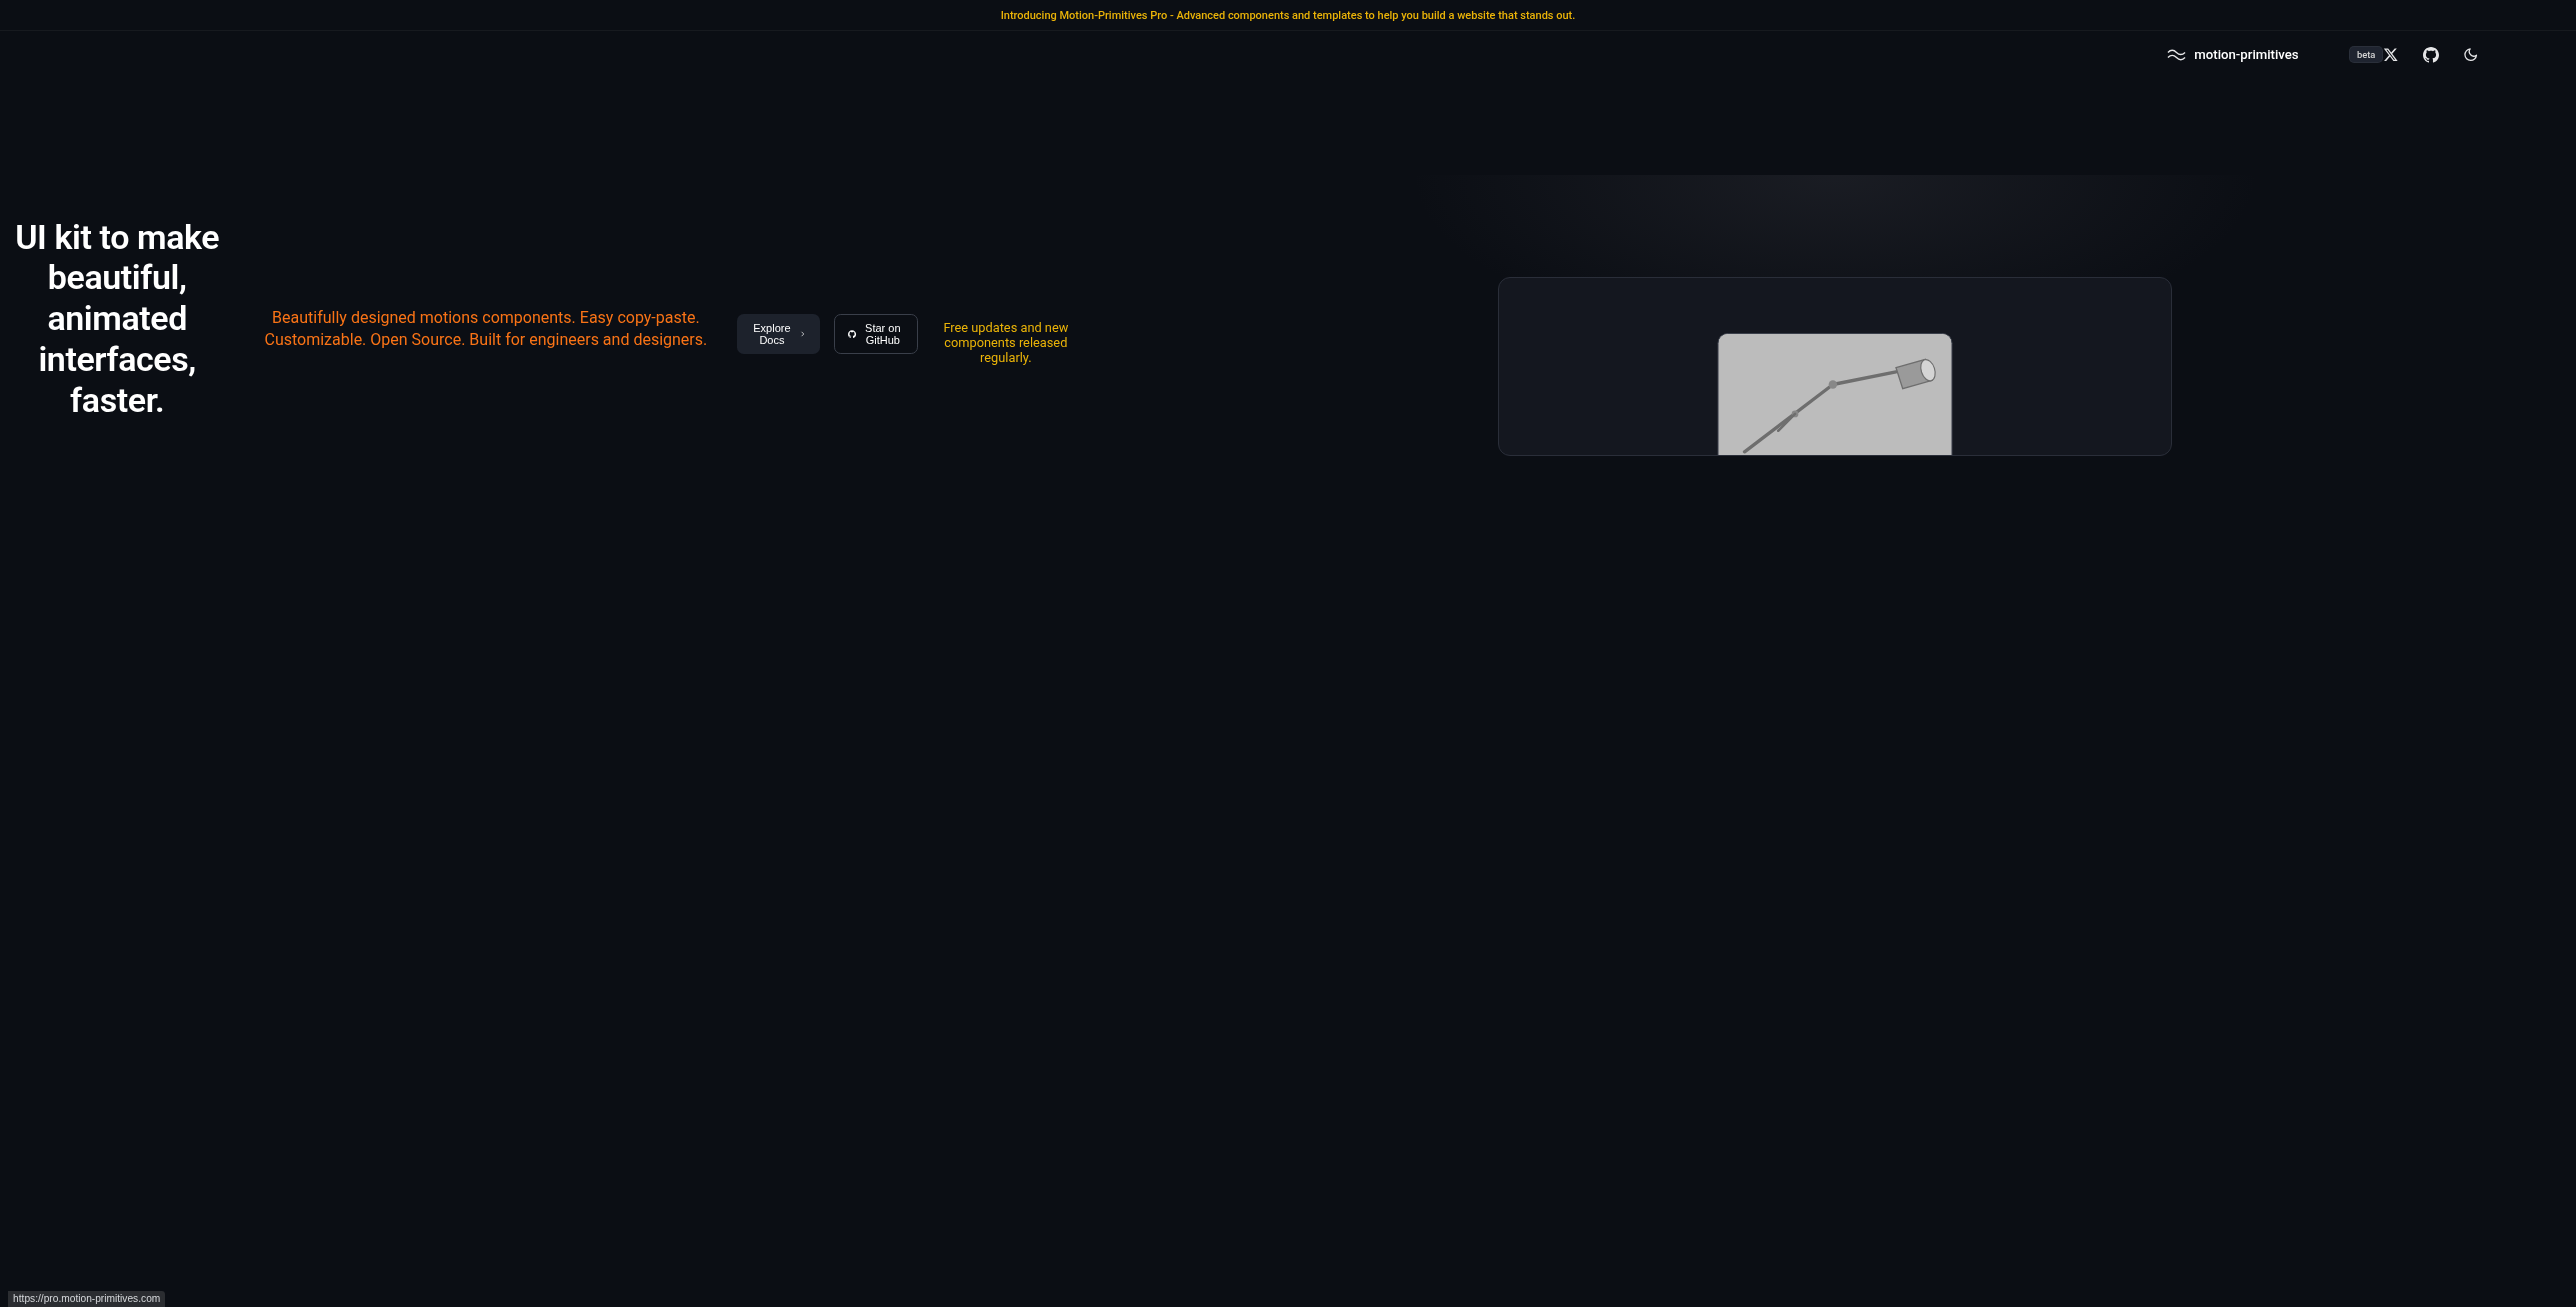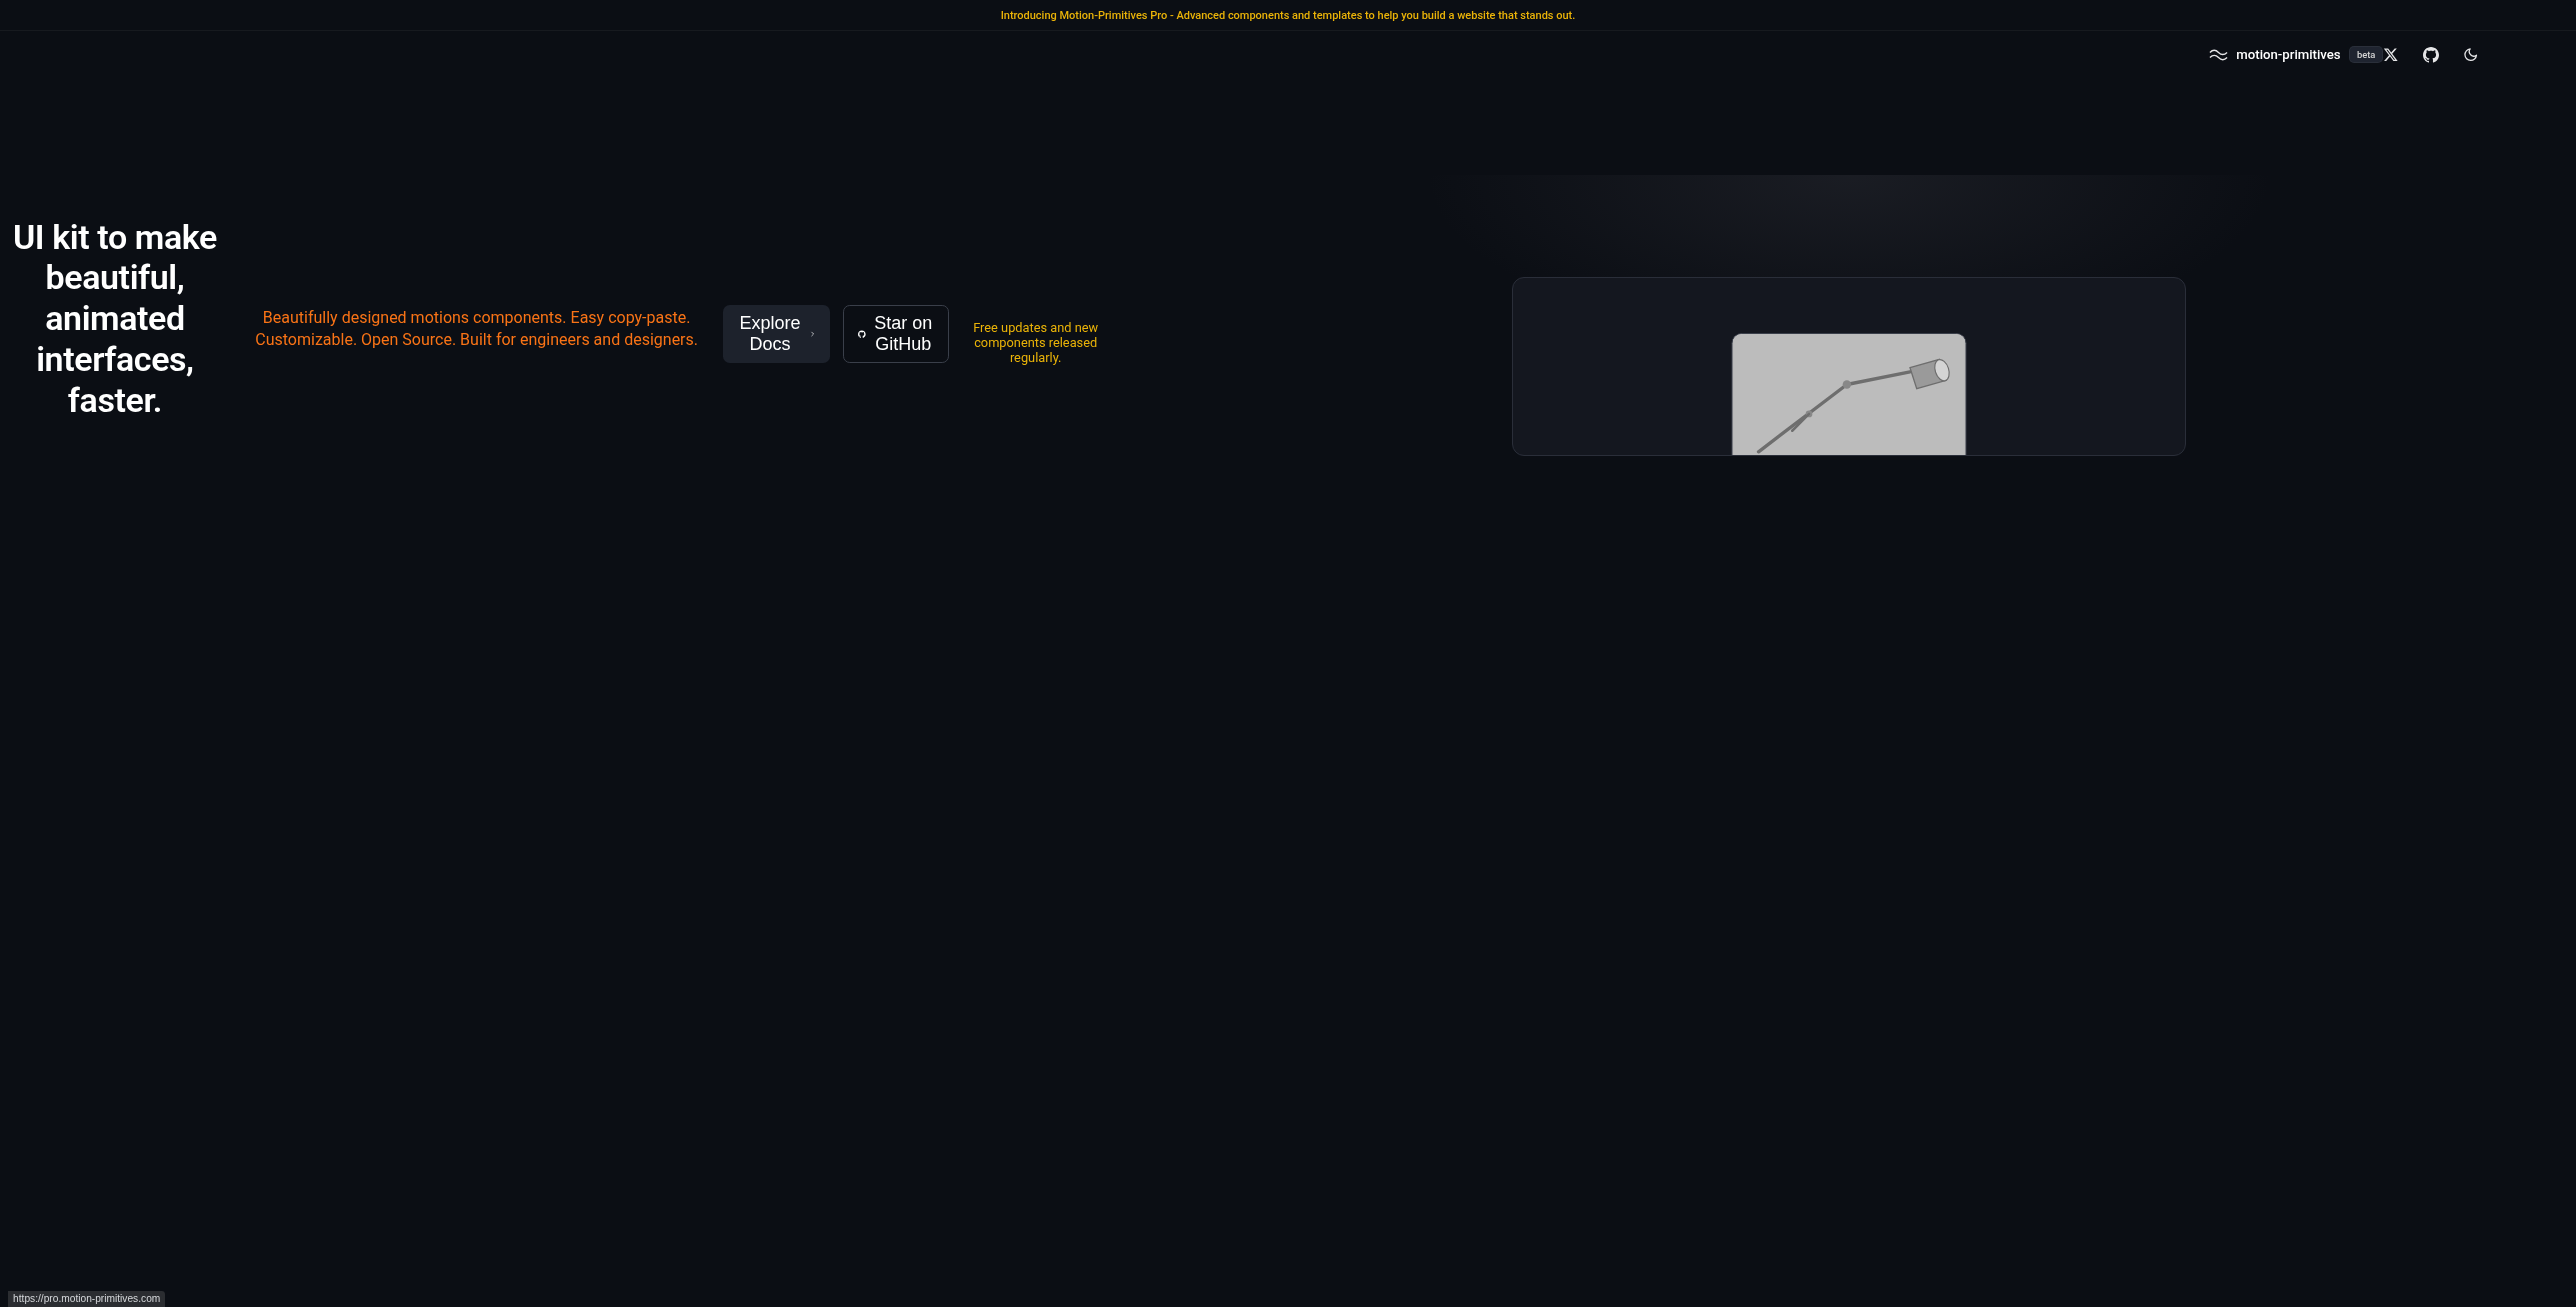--- a/index.html
+++ b/index.html
@@ -62,20 +62,21 @@
     }
 
     .badge {
       font-size: 9.4px;
       font-weight: 500;
       color: #d6d6d6;
       background: #1f2430;
       padding: 1.7px 6.8px;
       border-radius: 5.1px;
       border: 0.9px solid rgba(255,255,255,0.05);
+      margin-left: 42px;
     }
 
     .navbar-right {
       display: flex;
       align-items: center;
       gap: 24px;
     }
 
     .nav-icon {
       cursor: pointer;
@@ -114,21 +115,21 @@
       gap: 13.7px;
       margin-top: 31px;
     }
 
     .btn {
       display: inline-flex;
       align-items: center;
       gap: 6px;
       padding: 6.8px 13.7px;
       border-radius: 6.8px;
-      font-size: 18px;
+      font-size: 11px;
       font-weight: 500;
       cursor: pointer;
       border: none;
     }
 
     .btn-primary {
       background: #1d222c;
       color: #fff;
     }
 

